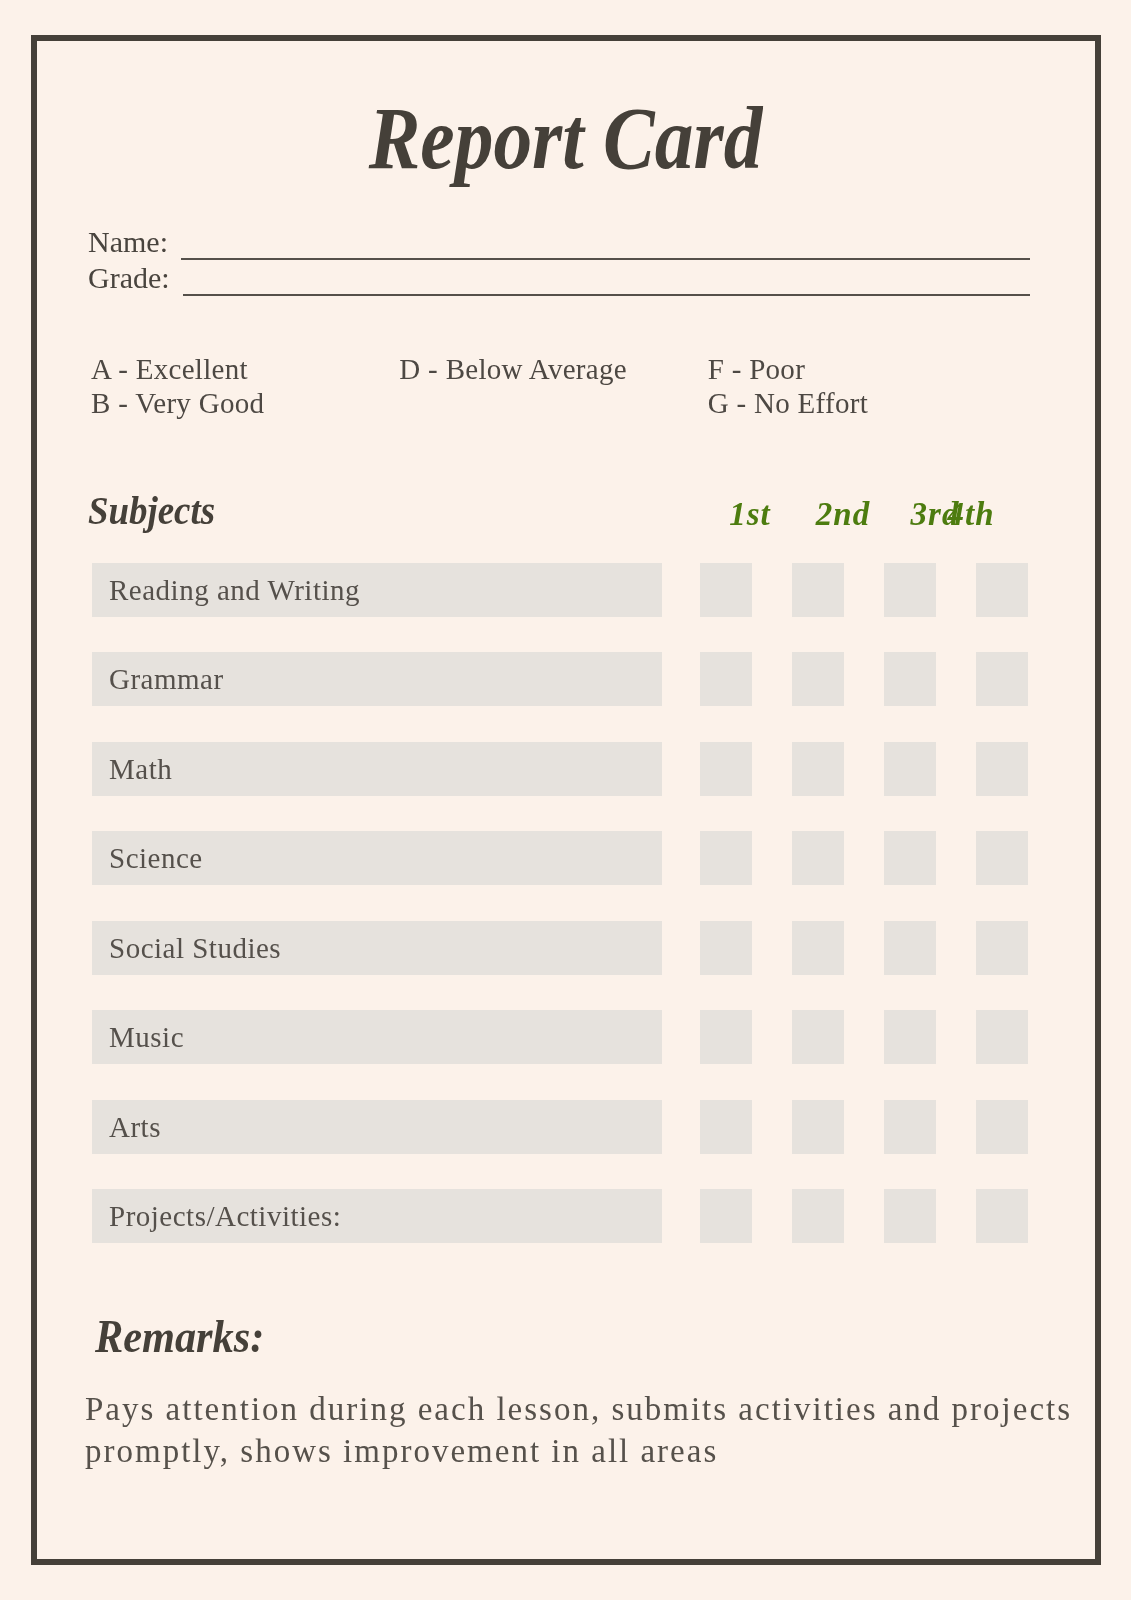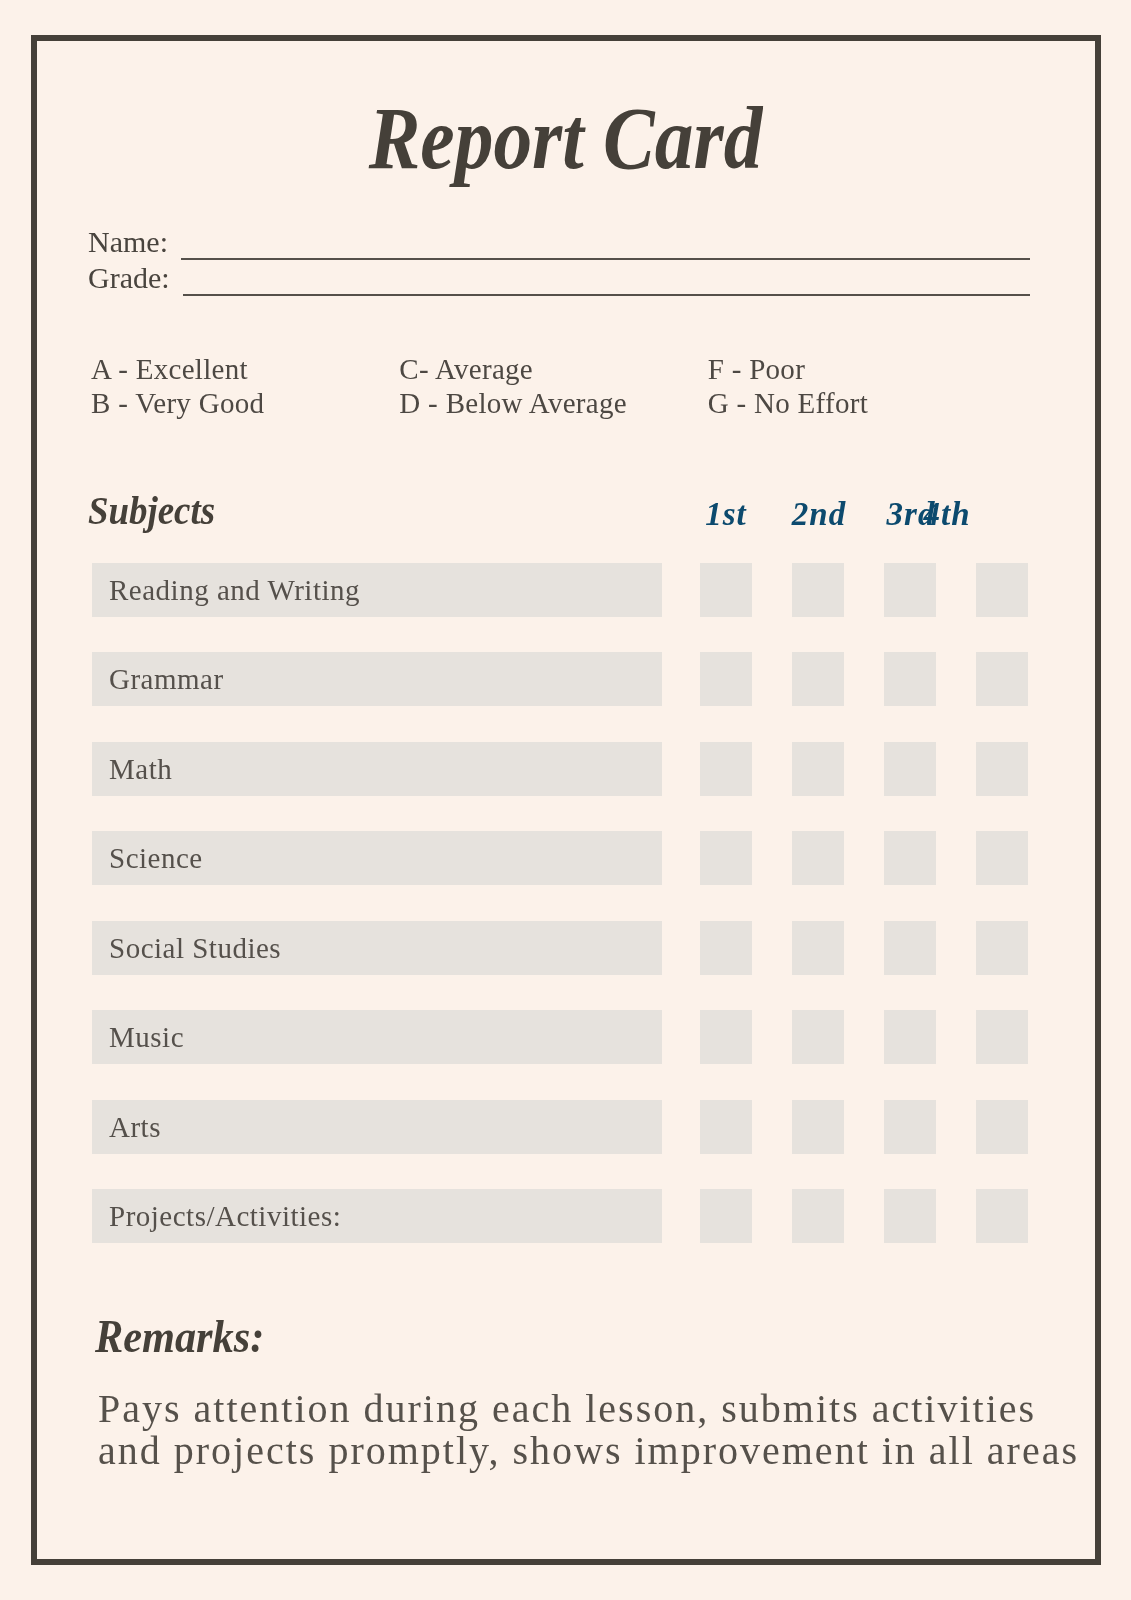--- a/index.html
+++ b/index.html
@@ -72,23 +72,24 @@
     transform-origin: left center;
     white-space: nowrap;
   }
   .quarter {
     position: absolute;
     top: 496px;
     transform: translateX(-50%);
     font-size: 33px;
     font-weight: bold;
     font-style: italic;
-    color: #0c4a6e;
+    color: #4d7c0f;
     letter-spacing: 1px;
     white-space: nowrap;
+    margin-left: 24px;
   }
   .quarter.q1 { left: 726px; }
   .quarter.q2 { left: 819px; }
   .quarter.q3 { left: 911px; }
   .quarter.q4 { left: 947px; }
   .subject-row { position: absolute; left: 0; width: 100%; height: 42px; }
   .subject-row.r1 { top: 563px; }
   .subject-row.r2 { top: 652px; }
   .subject-row.r3 { top: 742px; }
   .subject-row.r4 { top: 831px; }
@@ -128,23 +129,23 @@
     font-size: 46px;
     font-weight: bold;
     font-style: italic;
     color: #454039;
     transform: scaleX(0.92);
     transform-origin: left center;
     white-space: nowrap;
   }
   .remarks-text {
     position: absolute;
-    top: 1388px; left: 98px;
+    top: 1388px; left: 85px;
     width: 1000px;
-    font-size: 40px;
+    font-size: 33px;
     line-height: 42px;
     letter-spacing: 2px;
     color: #56514b;
   }
 </style>
 </head>
 <body>
 
 <div class="frame"></div>
 
@@ -159,21 +160,20 @@
   <span class="field-label">Grade:</span>
   <span class="field-line"></span>
 </div>
 
 <div class="legend">
   <div class="legend-col">
     <div>A - Excellent</div>
     <div>B - Very Good</div>
   </div>
   <div class="legend-col">
-    <div>C- Average</div>
     <div>D - Below Average</div>
   </div>
   <div class="legend-col">
     <div>F - Poor</div>
     <div>G - No Effort</div>
   </div>
 </div>
 
 <div class="table-header">
   <span class="subjects-heading">Subjects</span>

